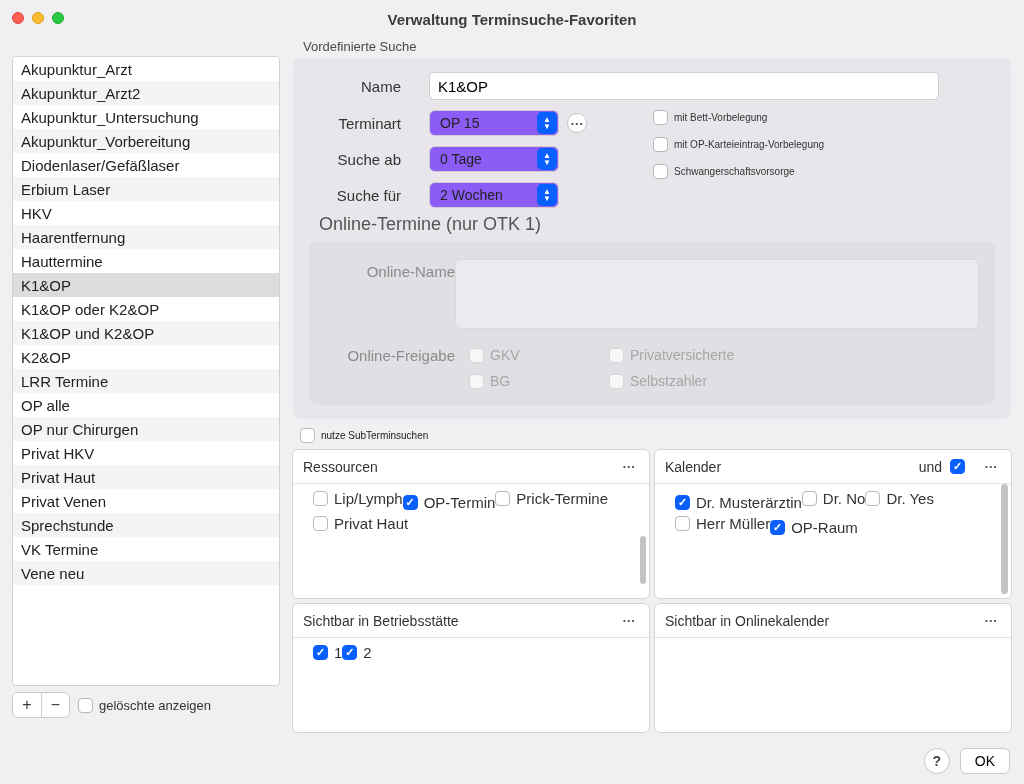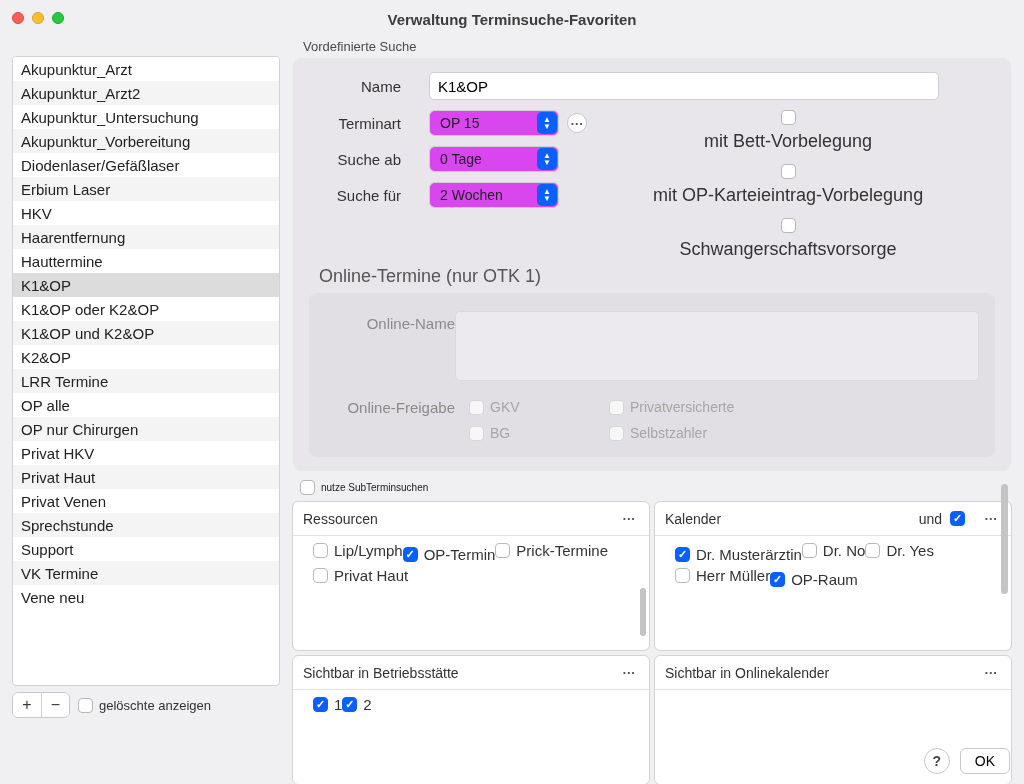--- a/index.html
+++ b/index.html
@@ -144,21 +144,21 @@
   }
   .select-wrap {
     position: relative;
     width: 130px;
     height: 26px;
   }
   .select-wrap .select-body {
     width: 100%; height: 100%;
     border: 1px solid #cfcfcf;
     border-radius: 6px;
-    background: #d946ef;
+    background: #8b5cf6;
     display: flex;
     align-items: center;
     padding-left: 10px;
     font-size: 14px;
   }
   .select-wrap .arrows {
     position: absolute; right: 2px; top: 2px; bottom: 2px;
     width: 20px;
     background: #0a60ff;
     border-radius: 5px;
@@ -168,21 +168,21 @@
   .stepper {
     width: 20px; height: 20px; border-radius: 50%; border: 1px solid #c8c8c8; background: #fff;
     display: inline-flex; align-items: center; justify-content: center; margin-left: 8px;
     cursor: pointer;
   }
   .right-checks {
     display: flex; flex-direction: column; gap: 12px;
     margin-left: 44px;
     font-size: 15px;
   }
-  .right-checks .chk { font-size: 18px; flex-direction: column; }
+  .right-checks .chk { font-size: 10px; }
   .upper-form {
     display: flex;
   }
   .upper-left { }
   .online-box {
     margin-top: 6px;
     background: #e1dfe3;
     border-radius: 8px;
     padding: 18px 16px 16px 16px;
   }
@@ -305,21 +305,20 @@
         <div class="list-item">K1&amp;OP oder K2&amp;OP</div>
         <div class="list-item">K1&amp;OP und K2&amp;OP</div>
         <div class="list-item">K2&amp;OP</div>
         <div class="list-item">LRR Termine</div>
         <div class="list-item">OP alle</div>
         <div class="list-item">OP nur Chirurgen</div>
         <div class="list-item">Privat HKV</div>
         <div class="list-item">Privat Haut</div>
         <div class="list-item">Privat Venen</div>
         <div class="list-item">Sprechstunde</div>
-        <div class="list-item">Support</div>
         <div class="list-item">VK Termine</div>
         <div class="list-item">Vene neu</div>
       </div>
     <div class="sidebar-footer">
       <div class="seg">
         <button>+</button>
         <button>−</button>
       </div>
       <label class="chk">
         <span class="checkbox"></span>

